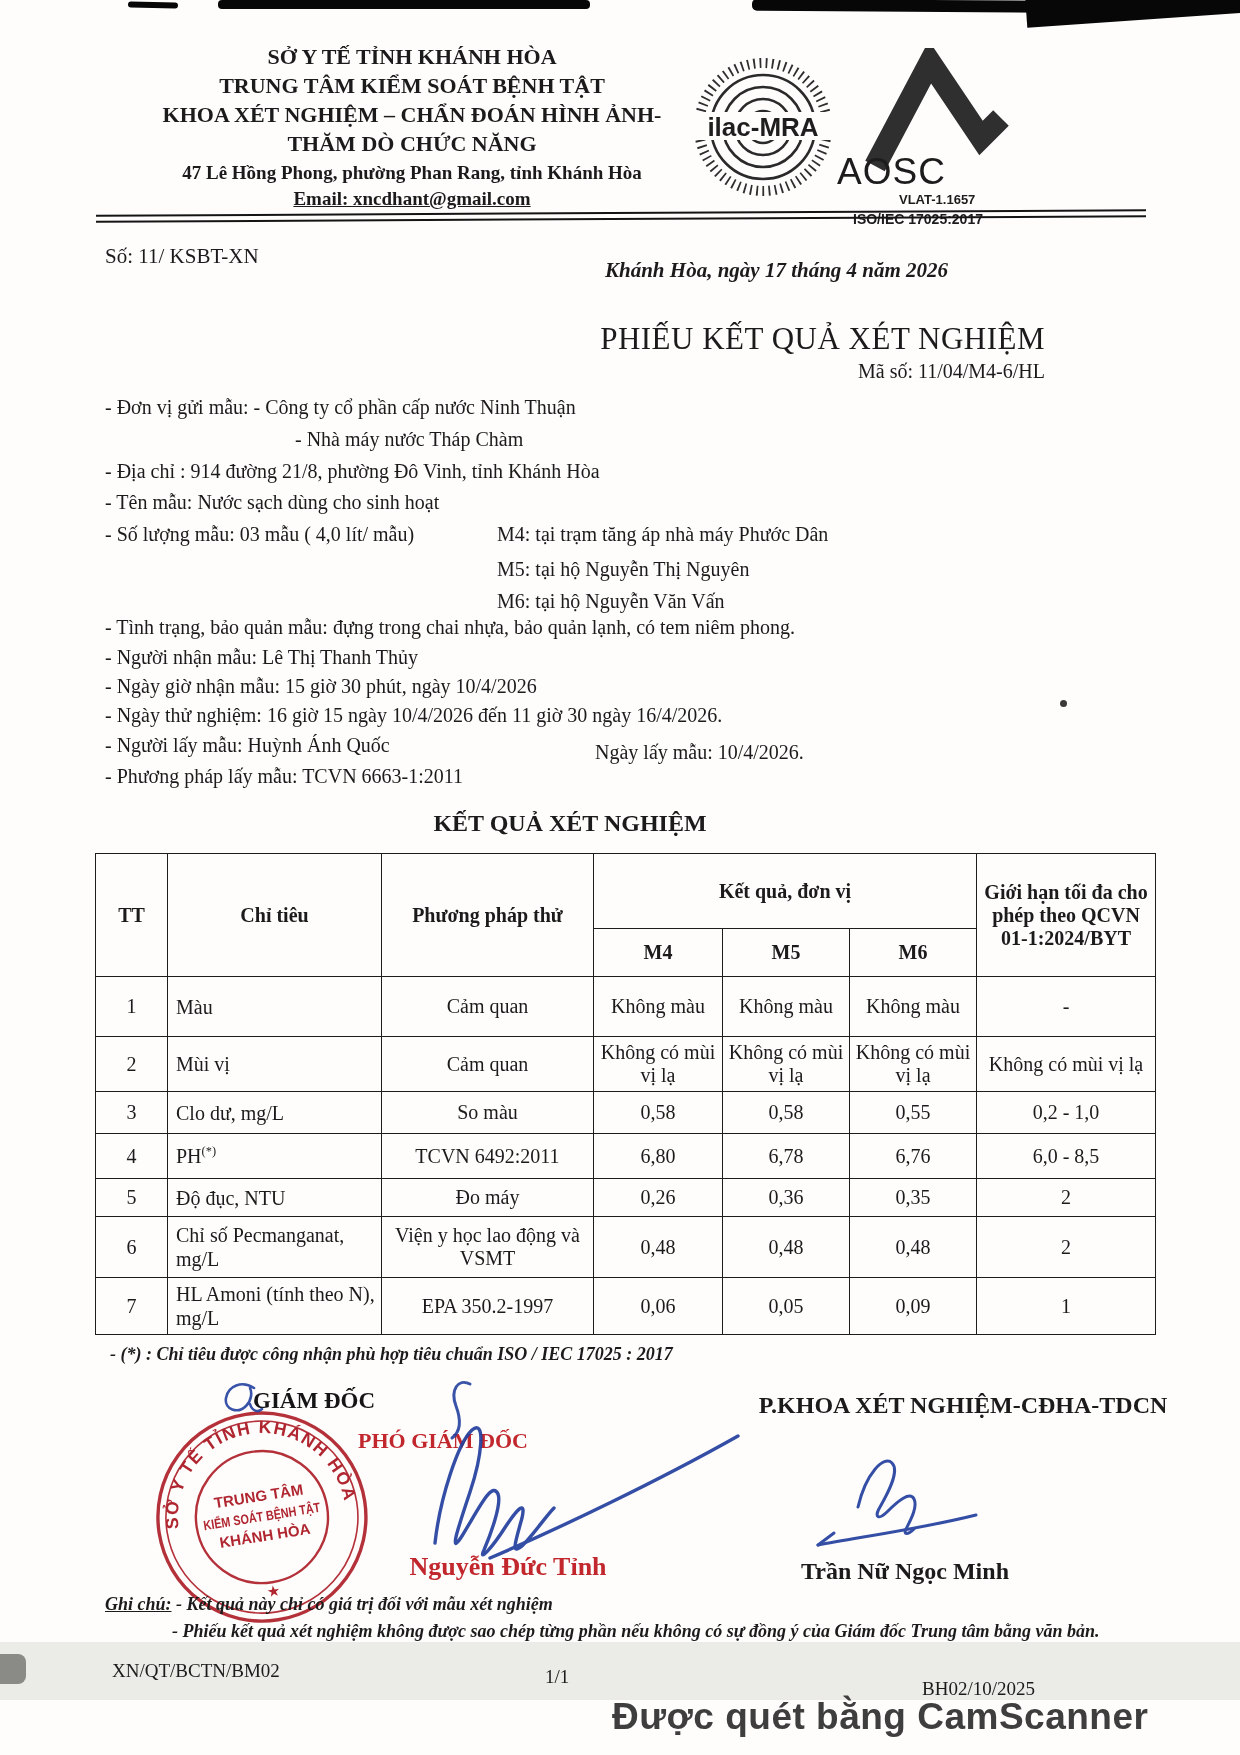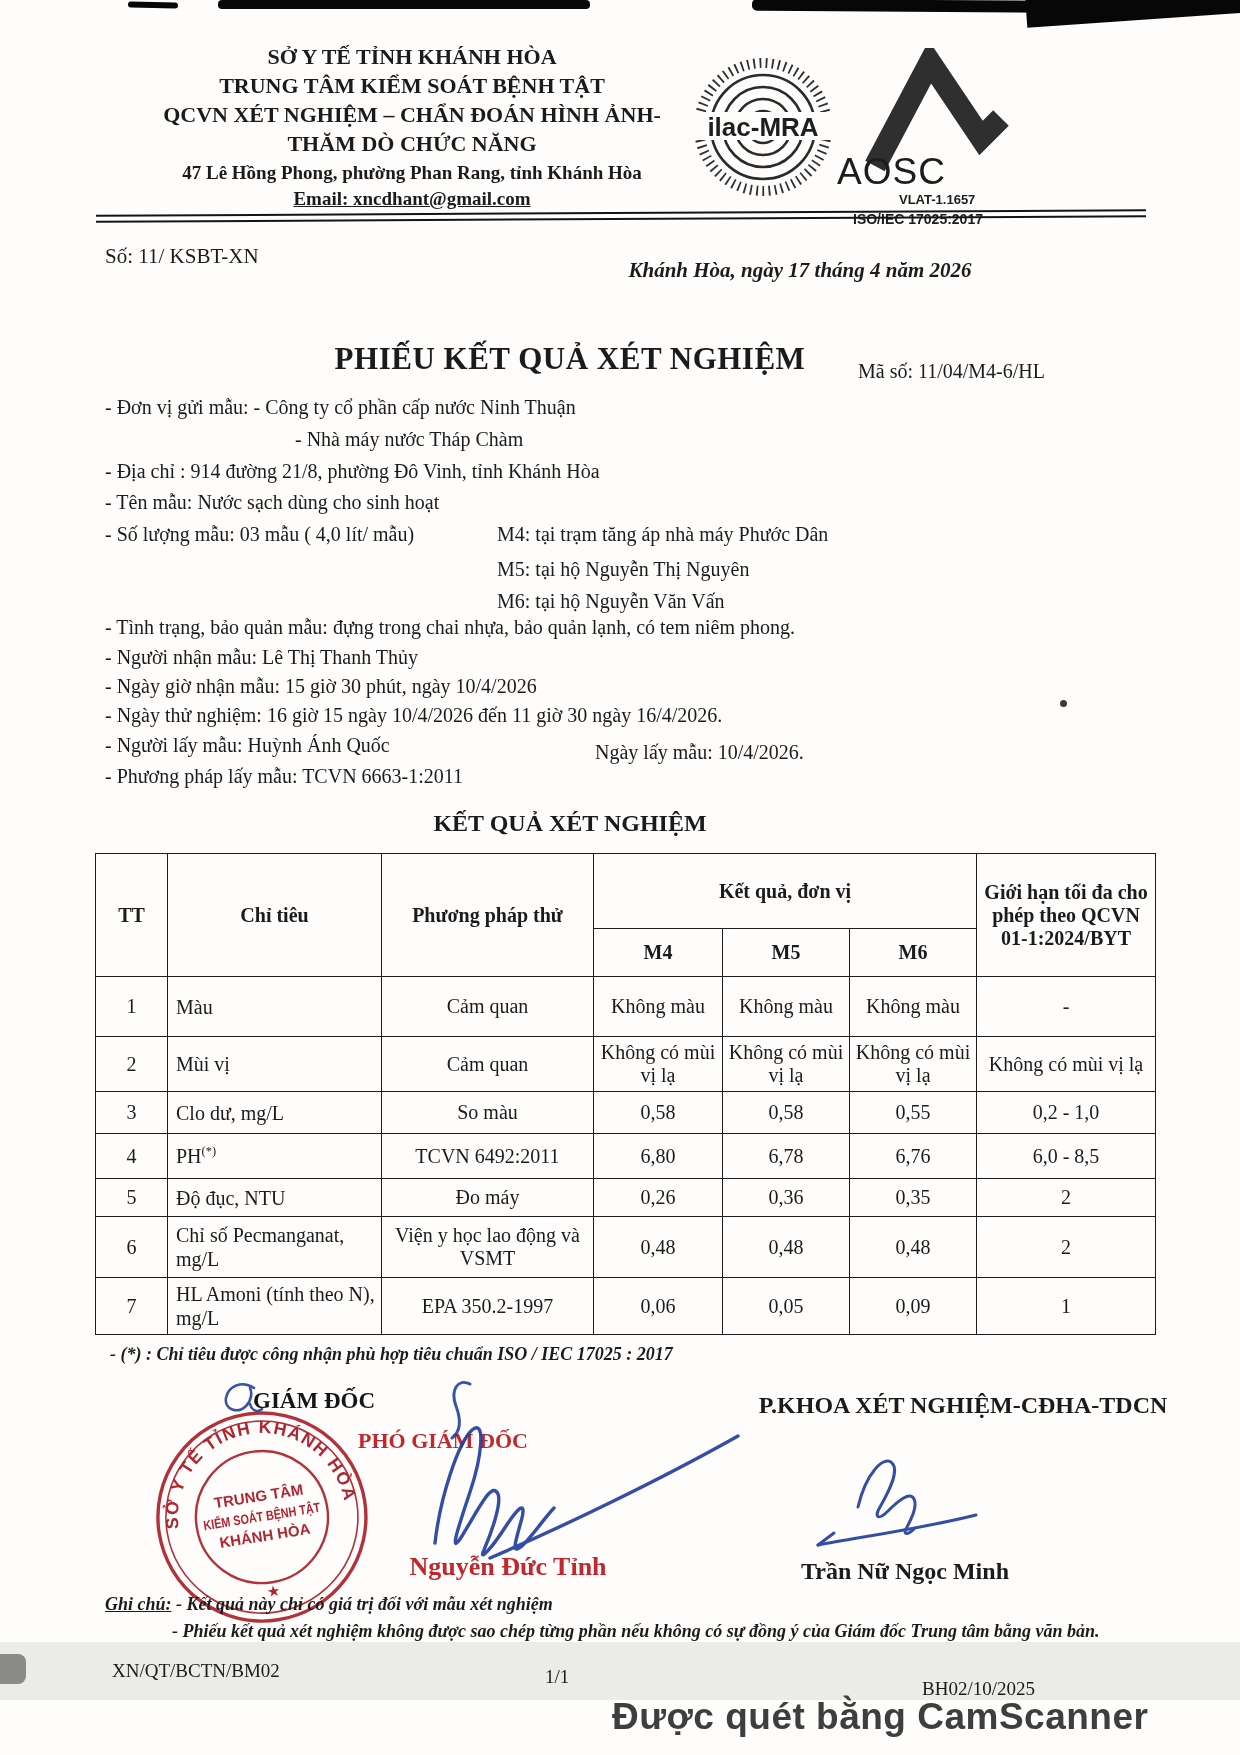--- a/index.html
+++ b/index.html
@@ -9,22 +9,22 @@
   
   .art{position:absolute;background:#070707;}
   
   .org{left:112px;top:42px;width:600px;text-align:center;line-height:1.32;}
   .org .big{font-weight:bold;font-size:22px;}
   .org .small{font-weight:bold;font-size:19px;margin-top:2px;}
   .org .email{font-weight:bold;font-size:19px;text-decoration:underline;margin-top:1px;}
   .divider{left:96px;top:212px;width:1050px;height:4px;border-top:2.5px solid #141414;
            border-bottom:2px solid #141414;transform:rotate(-0.3deg);}
   .doc-number{left:105px;top:244px;font-size:21px;}
-  .doc-date{left:605px;top:258px;width:390px;text-align:center;font-size:21px;font-weight:bold;font-style:italic;}
-  .doc-title{left:95px;top:321px;width:950px;text-align:center;font-size:31px;font-weight:bold;letter-spacing:0.5px;margin-top:20px;}
+  .doc-date{left:605px;top:258px;width:390px;text-align:left;font-size:21px;font-weight:bold;font-style:italic;}
+  .doc-title{left:95px;top:321px;width:950px;text-align:right;font-size:31px;font-weight:normal;letter-spacing:0.5px;}
   .doc-code{left:95px;top:360px;width:950px;text-align:right;font-size:20px;}
   .iline{font-size:20px;line-height:24px;white-space:nowrap;}
   .section-title{left:95px;top:810px;width:950px;text-align:center;font-size:24px;font-weight:bold;}
   
   table.results{position:absolute;left:95px;top:853px;width:1060px;border-collapse:collapse;
                 table-layout:fixed;font-size:20px;}
   table.results th,table.results td{border:1.7px solid #1d1d1d;padding:1px 4px;vertical-align:middle;}
   table.results th{font-weight:bold;text-align:center;}
   table.results td{text-align:center;line-height:1.15;}
   table.results td.lft{text-align:left;padding-left:8px;margin-top:37px;}
@@ -54,21 +54,21 @@
 
   <div class="art abs" style="left:128px;top:2px;width:50px;height:6px;border-radius:3px;transform:rotate(1deg);"></div>
   <div class="art abs" style="left:218px;top:0;width:372px;height:9px;border-radius:4px;"></div>
   <div class="art abs" style="left:752px;top:0;width:356px;height:12px;border-radius:5px;transform:rotate(0.4deg);"></div>
   <div class="art abs" style="left:1026px;top:-10px;width:226px;height:30px;transform:rotate(-4deg);"></div>
   <div class="dot abs"></div>
 
   <div class="org abs">
     <div class="big">SỞ Y TẾ TỈNH KHÁNH HÒA</div>
     <div class="big">TRUNG TÂM KIỂM SOÁT BỆNH TẬT</div>
-    <div class="big">QCVN XÉT NGHIỆM – CHẨN ĐOÁN HÌNH ẢNH-</div>
+    <div class="big">KHOA XÉT NGHIỆM – CHẨN ĐOÁN HÌNH ẢNH-</div>
     <div class="big">THĂM DÒ CHỨC NĂNG</div>
     <div class="small">47 Lê Hồng Phong, phường Phan Rang, tỉnh Khánh Hòa</div>
     <div class="email">Email: xncdhant@gmail.com</div>
   </div>
 
   <svg class="abs" style="left:688px;top:52px;" width="150" height="150" viewBox="0 0 150 150">
     <circle cx="75" cy="75" r="64" fill="none" stroke="#2e2e2e" stroke-width="10" stroke-dasharray="1.8 4.4"></circle>
     <circle cx="75" cy="75" r="52" fill="none" stroke="#2a2a2a" stroke-width="2.6"></circle>
     <circle cx="75" cy="75" r="40" fill="none" stroke="#2a2a2a" stroke-width="2.6"></circle>
     <circle cx="75" cy="75" r="28" fill="none" stroke="#2a2a2a" stroke-width="2.6"></circle>

